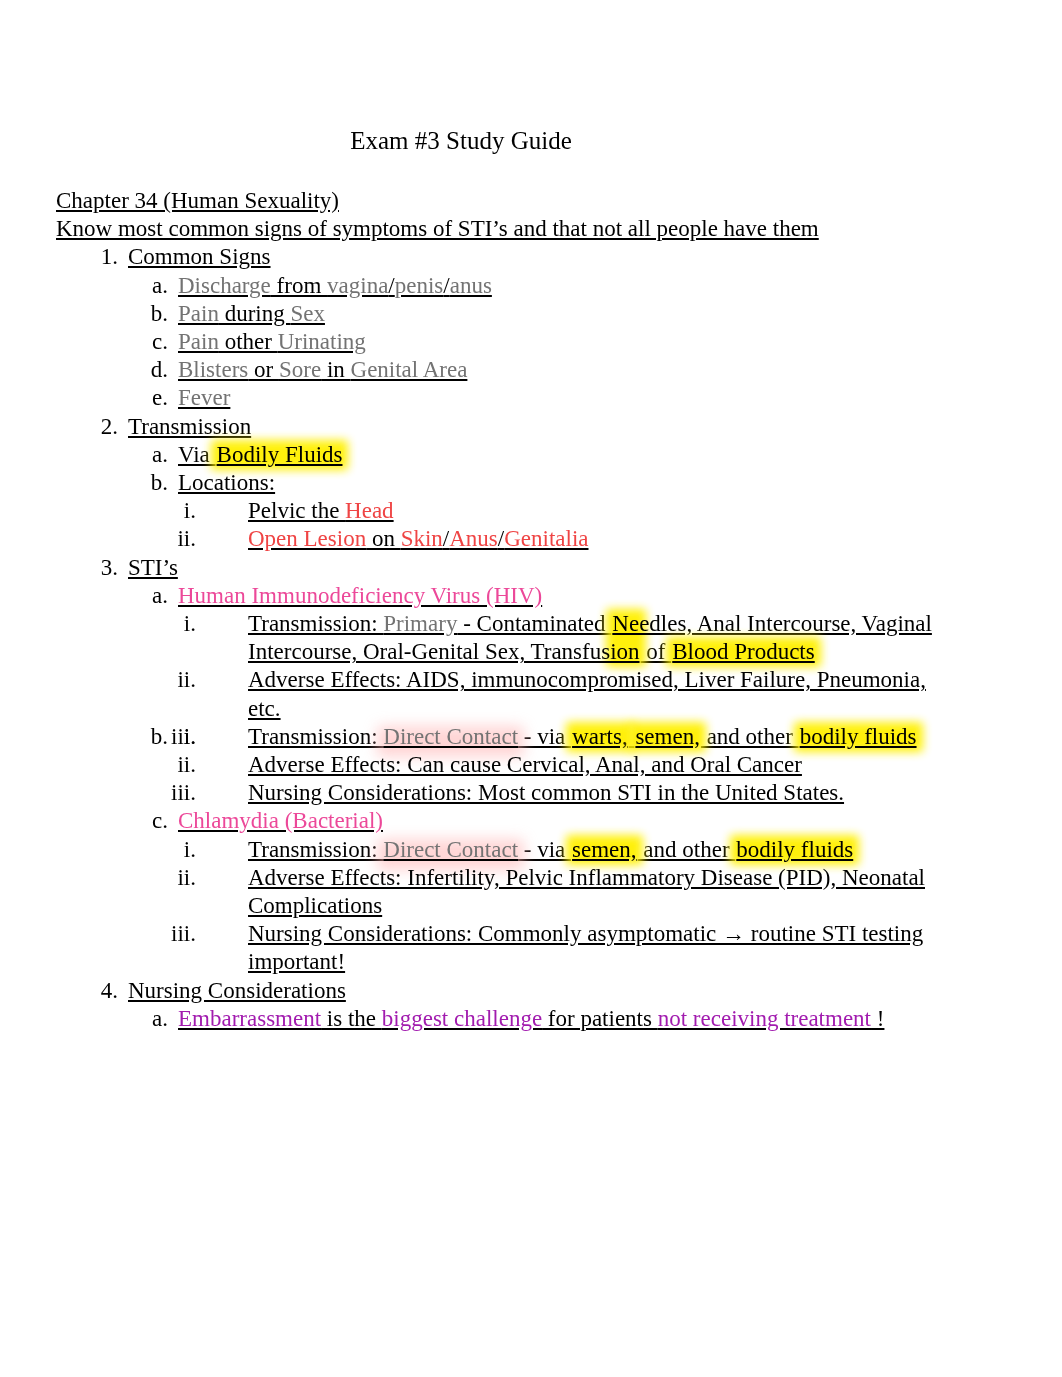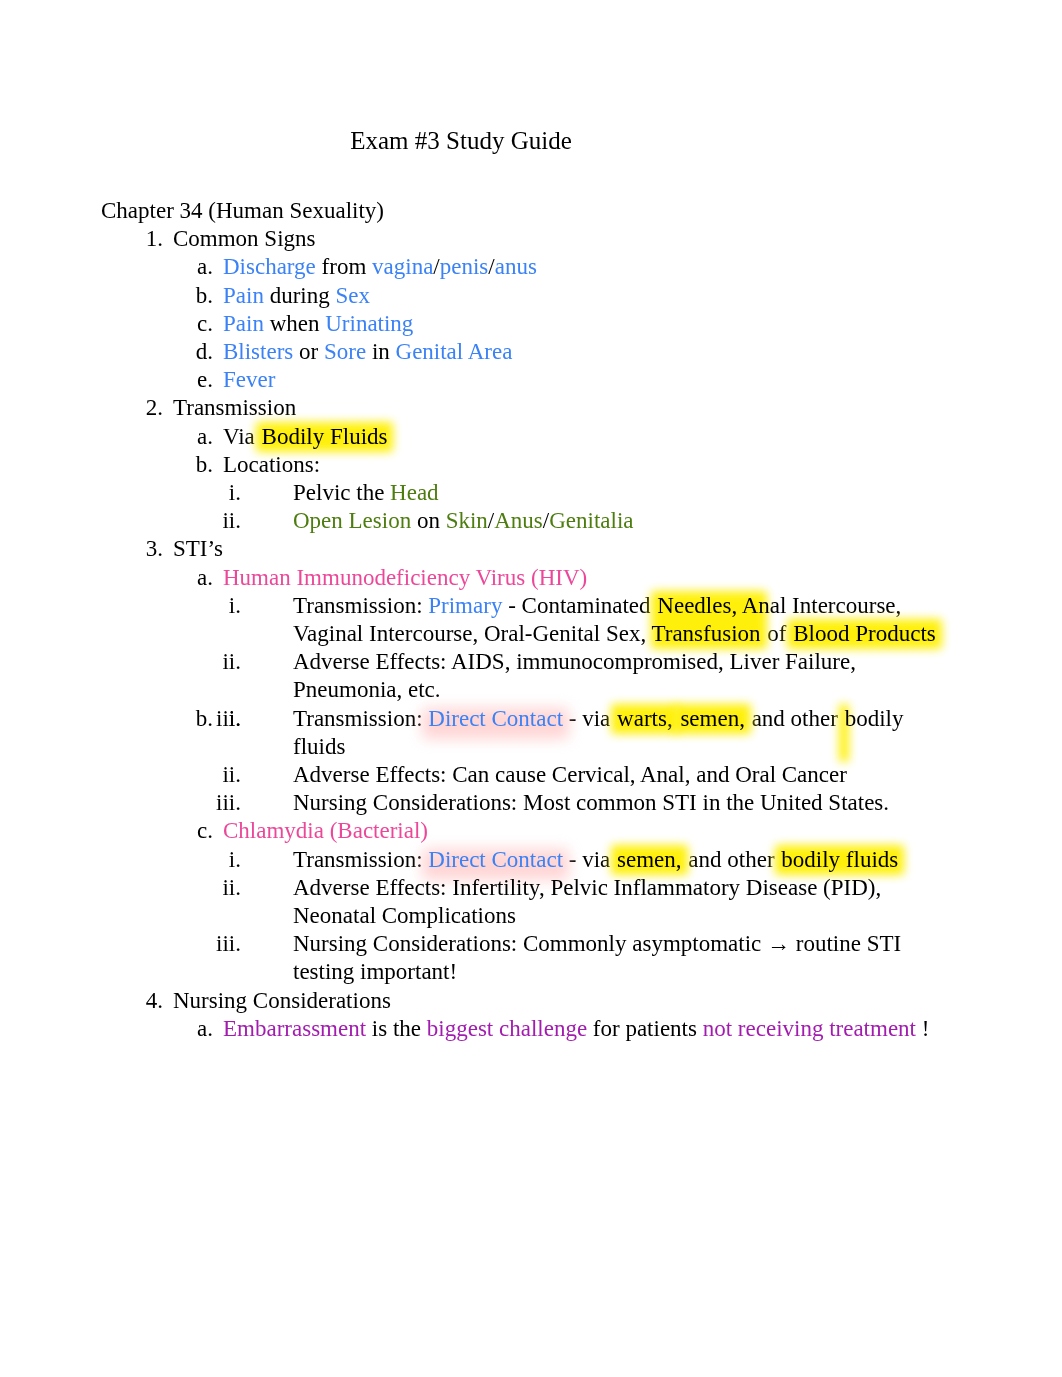--- a/index.html
+++ b/index.html
@@ -33,23 +33,24 @@
   .doc-title {
     text-align: center;
     font-size: 25px;
     line-height: 30px;
     margin: 126px 0 0 0;
     padding-right: 62px;
     font-weight: normal;
   }
 
   .body-block {
-    margin-top: 41px;
-    padding-left: 101px;
+    margin-top: 31px;
+    padding-left: 56px;
     padding-right: 40px;
+    text-decoration: underline;
   }
 
   .line {
     font-size: 23px;
     line-height: 28.2px;
     position: relative;
     margin: 0;
     white-space: normal;
   }
 
@@ -67,22 +68,22 @@
   .lvl2 > .mark { left: 86px;  width: 26px; }
   .lvl3 > .mark { left: 108px; width: 32px; }
 
   .lvl1 { padding-left: 72px; }
   .lvl2 { padding-left: 122px; }
   .lvl3 { padding-left: 192px; }
 
   .txt { display: inline; }
 
   
-  .red     { color: #3b82f6; }
-  .blue    { color: #4d7c0f; }
+  .red     { color: #737373; }
+  .blue    { color: #ef4444; }
   .purple  { color: #ec4899; }
   .magenta { color: #a21caf; }
 
   
   .hl {
     position: relative;
     z-index: 0;
     padding: 0 1px;
   }
   .hl::before {
@@ -121,39 +122,40 @@
 <body>
 
 <div class="page">
   <div class="doc">
 
     <div class="doc-title">Exam #3 Study Guide</div>
 
     <div class="body-block">
 
       <div class="line">Chapter 34 (Human Sexuality)</div>
+      <div class="line">Know most common signs of symptoms of STI’s and that not all people have them</div>
 
       <div class="line lvl1">
         <span class="mark">1.</span>
         <span class="txt">Common  Signs</span>
       </div>
 
       <div class="line lvl2">
         <span class="mark">a.</span>
         <span class="txt red">Discharge</span><span class="txt">  from </span><span class="txt red">vagina</span><span class="txt">/</span><span class="txt red">penis</span><span class="txt">/</span><span class="txt red">anus</span>
       </div>
 
       <div class="line lvl2">
         <span class="mark">b.</span>
         <span class="txt red">Pain</span><span class="txt">  during  </span><span class="txt red">Sex</span>
       </div>
 
       <div class="line lvl2">
         <span class="mark">c.</span>
-        <span class="txt red">Pain</span><span class="txt">  when </span><span class="txt red">Urinating</span>
+        <span class="txt red">Pain</span><span class="txt">  other </span><span class="txt red">Urinating</span>
       </div>
 
       <div class="line lvl2">
         <span class="mark">d.</span>
         <span class="txt red">Blisters</span><span class="txt"> or </span><span class="txt red">Sore</span><span class="txt"> in </span><span class="txt red">Genital Area</span>
       </div>
 
       <div class="line lvl2">
         <span class="mark">e.</span>
         <span class="txt red">Fever</span>

